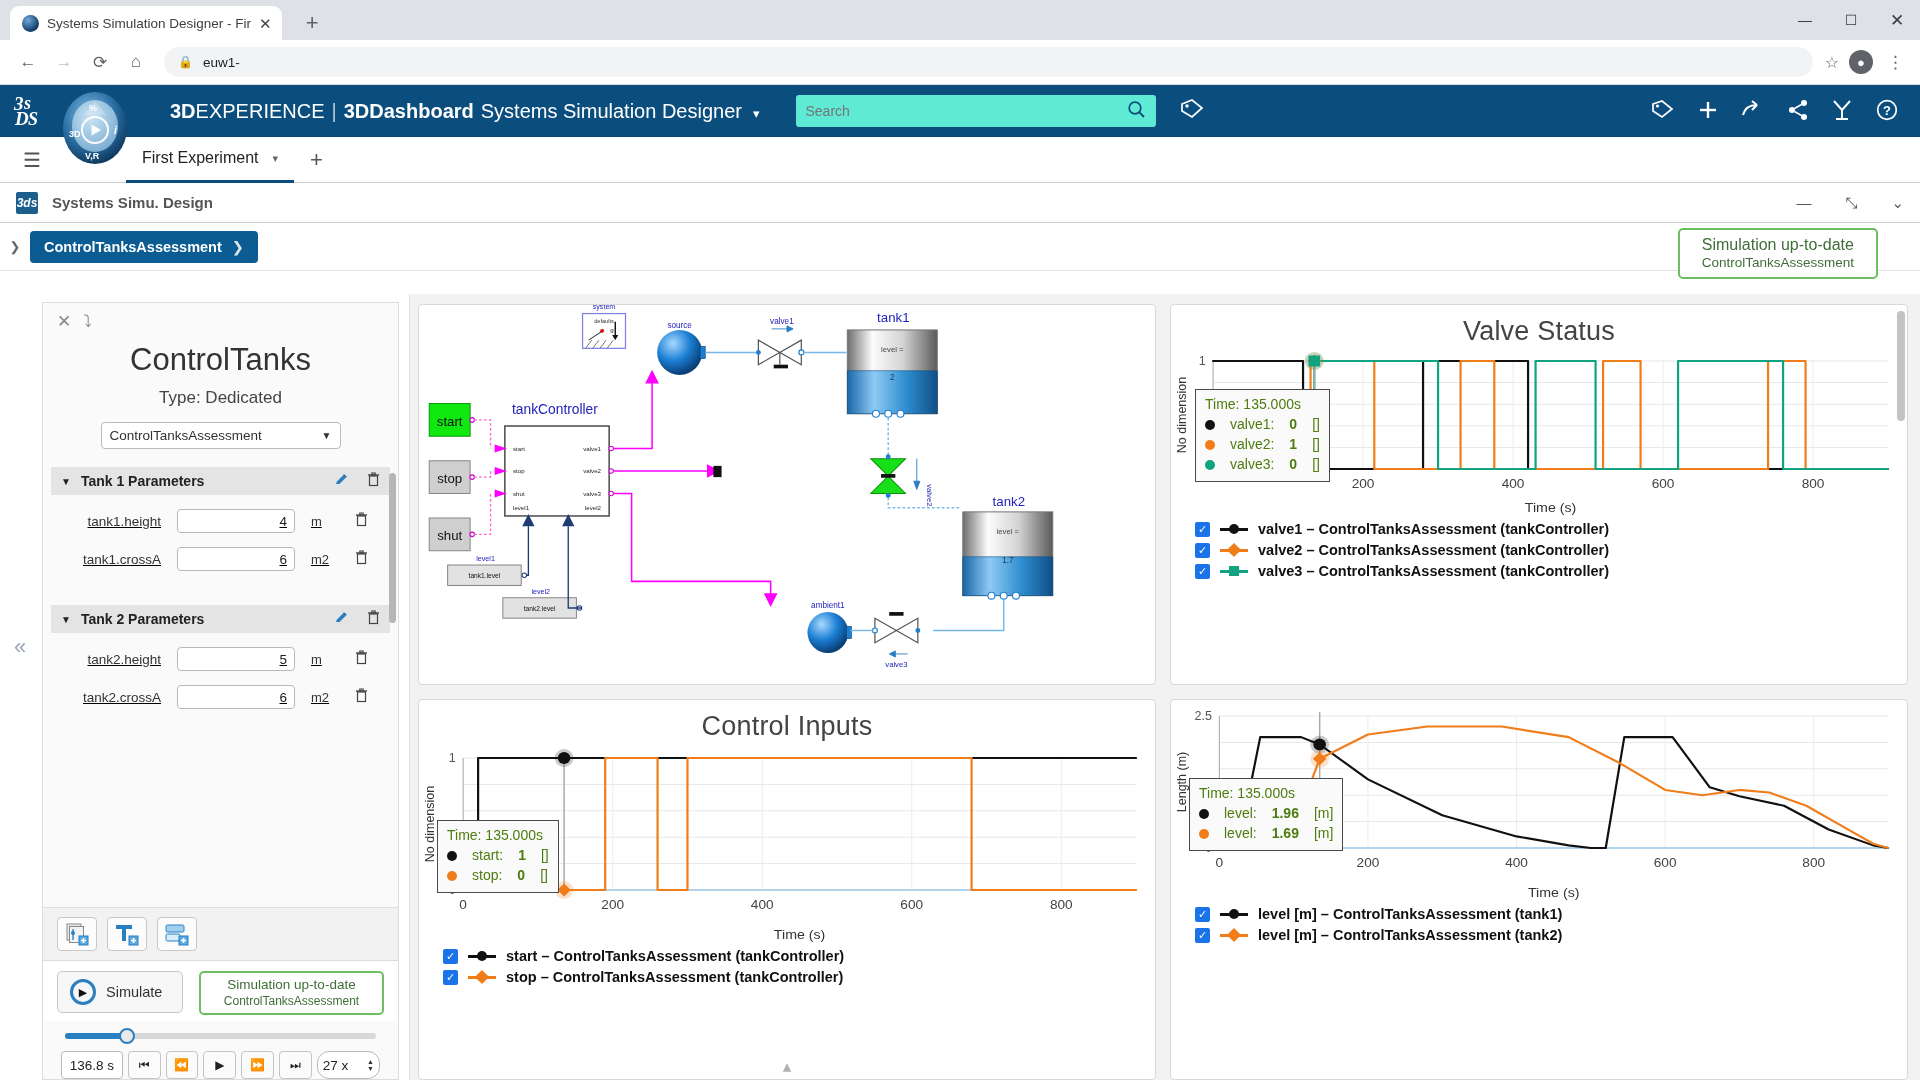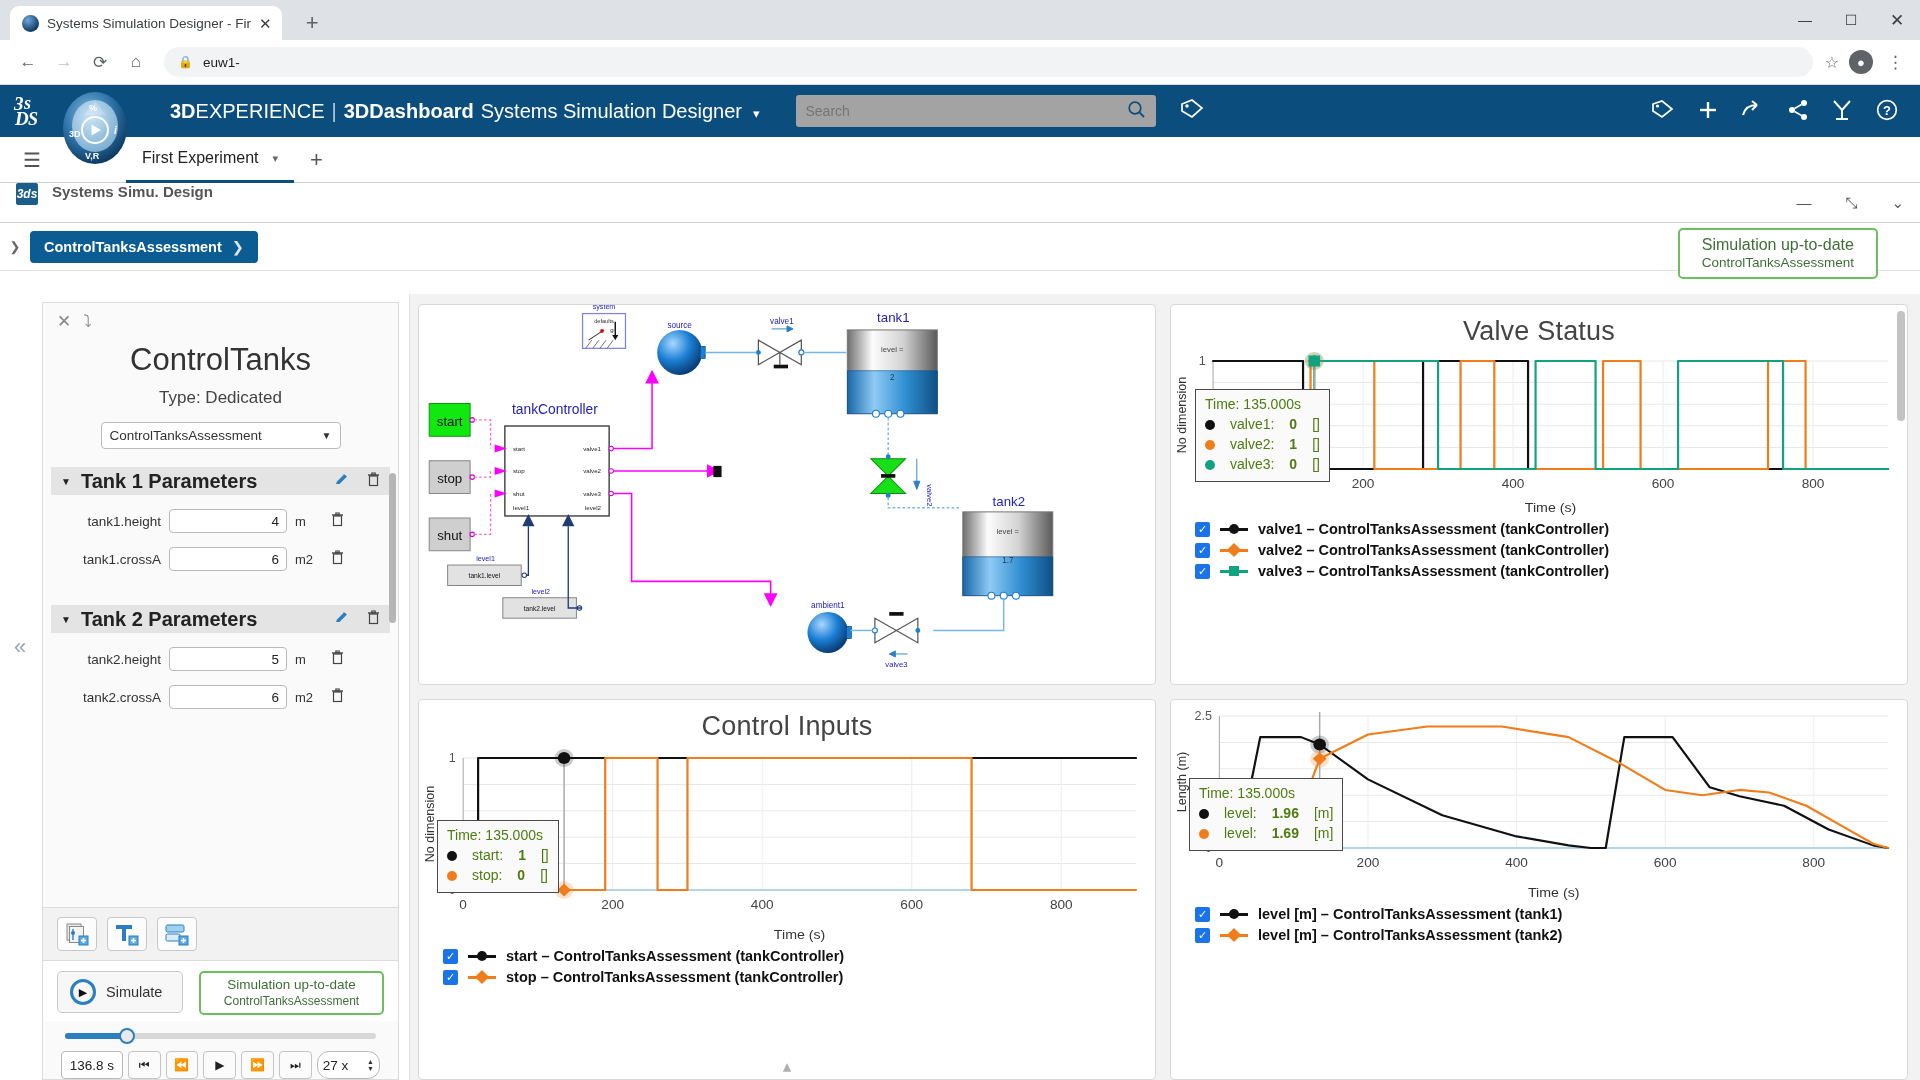--- a/index.html
+++ b/index.html
@@ -80,21 +80,21 @@
   }
   .dx-title {
     margin-left: 110px; font-size: 20px; white-space: nowrap;
     display: flex; align-items: baseline; gap: 7px;
   }
   .dx-title b { font-weight: bold; }
   .dx-title .thin { font-weight: 400; }
   .dx-sep { opacity: .7; }
   .dx-chev { font-size: 13px; margin-left: 4px; cursor: pointer; }
   .dx-search {
-    margin-left: 36px; width: 360px; height: 32px; background: #a3a3a3;
+    margin-left: 36px; width: 360px; height: 32px; background: #5eead4;
     border-radius: 3px; display: flex; align-items: center;
     padding: 0 10px; cursor: text;
   }
   .dx-search input {
     flex: 1; border: none; outline: none; font-size: 14px;
     color: #444; font-family: "Liberation Sans", sans-serif; background: transparent;
   }
   .dx-right { margin-left: auto; display: flex; align-items: center; gap: 22px; padding-right: 22px; }
   .dx-right span { font-size: 20px; cursor: pointer; line-height: 1; }
   .tag-icon { margin-left: 24px; font-size: 21px; cursor: pointer; }
@@ -110,21 +110,21 @@
     gap: 14px; padding: 0 16px; border-bottom: 3px solid #0b4e7e;
     cursor: pointer;
   }
   .dtab-label { font-size: 16px; color: #222; }
   .dtab-caret { font-size: 11px; color: #666; }
   .dtab-plus { font-size: 22px; color: #555; margin-left: 16px; cursor: pointer; }
 
   
   .app-hdr {
     height: 40px; background: #fff; border-bottom: 1px solid #cfcfcf;
-    display: flex; padding: 0 16px;
+    display: flex; align-items: center; padding: 0 16px;
   }
   .app-ds-icon {
     width: 22px; height: 22px; background: #1b5e8c; color: #fff;
     font-style: italic; font-weight: bold; font-size: 12px;
     display: flex; align-items: center; justify-content: center; border-radius: 2px;
   }
   .app-title { margin-left: 14px; font-size: 15px; font-weight: bold; color: #555; }
   .app-hdr-right { margin-left: auto; display: flex; align-items: center; gap: 34px; }
   .app-hdr-right span { font-size: 15px; color: #555; cursor: pointer; line-height: 1; }
 
@@ -173,23 +173,23 @@
     border-radius: 4px; background: #fff; display: flex; align-items: center;
     padding: 0 8px; font-size: 13.5px; color: #333; cursor: pointer;
   }
   .lp-select .arw { margin-left: auto; font-size: 10px; color: #333; }
   .lp-scroll { flex: 1; overflow: hidden; position: relative; margin-top: 18px; }
   .grp-hdr {
     background: #e4e4e4; height: 28px; display: flex; align-items: center;
     padding: 0 10px; gap: 10px; margin: 0 8px;
   }
   .grp-hdr .tri { font-size: 10px; color: #222; }
-  .grp-hdr .ttl { font-size: 20px; font-weight: bold; color: #222; flex: 1; }
+  .grp-hdr .ttl { font-size: 14px; font-weight: bold; color: #222; flex: 1; }
   .grp-hdr .ic { font-size: 13px; color: #555; cursor: pointer; margin-left: 8px; }
-  .prow { display: flex; align-items: center; padding: 0 10px; margin-top: 14px; gap: 8px; }
+  .prow { display: flex; align-items: center; padding: 0 10px; margin-top: 14px; gap: 16px; text-decoration: underline; }
   .prow .pname {
     width: 108px; font-size: 13.5px; color: #333; text-align: right;
     white-space: nowrap; overflow: hidden;
   }
   .prow .pfield {
     width: 118px; height: 24px; border: 1px solid #b9b9b9; border-radius: 4px;
     background: #fff; font-size: 13.5px; color: #222; text-align: right;
     padding: 0 7px; display: flex; align-items: center; justify-content: flex-end;
     cursor: text;
   }

